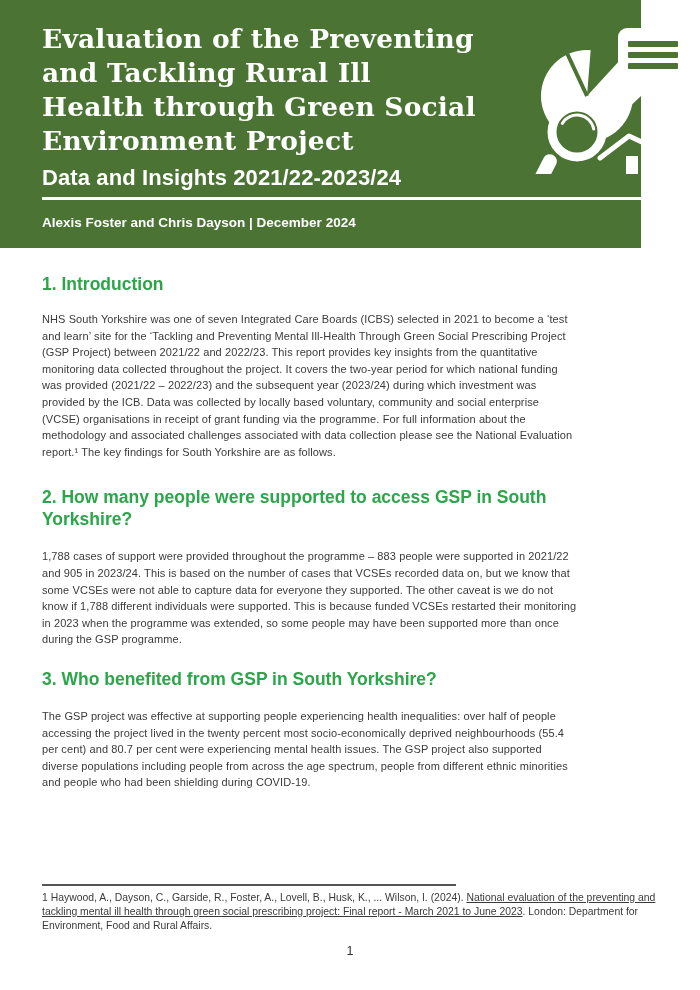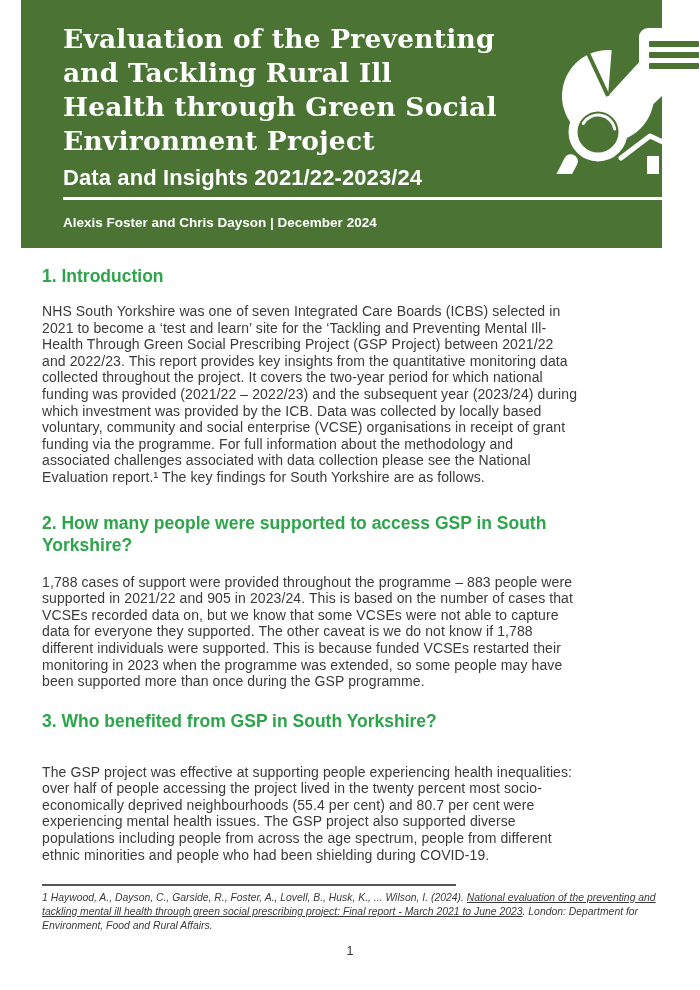--- a/index.html
+++ b/index.html
@@ -12,21 +12,20 @@
     font-family:"Liberation Sans", sans-serif;
     overflow:hidden;
   }
 
   
   .masthead {
     position:absolute; top:0; left:0;
     width:641px; height:248px;
     background:#4a7334;
     color:#ffffff;
-    margin-left:21px;
   }
   .masthead h1 {
     position:absolute; left:42px; top:22px;
     font-family:"DejaVu Serif", serif;
     font-weight:bold;
     font-size:26.5px; line-height:34px;
     letter-spacing:0.2px;
   }
   .masthead h1 span { display:block; }
   .subtitle {
@@ -40,51 +39,50 @@
     width:619px; height:3px; background:#ffffff;
   }
   .byline {
     position:absolute; left:42px; top:215px;
     font-size:13.5px; font-weight:bold;
   }
 
   
   .content {
     position:absolute; top:248px; left:0;
-    width:620px; padding:0 42px;
+    width:620px; padding:8px 42px;
     color:#3a3a3a;
   }
   .sec-h {
     color:#2da54b;
     font-size:17.5px; line-height:22px;
     font-weight:bold;
     max-width:600px;
   }
   .body-p {
-    font-size:14px; line-height:16.6px;
+    font-size:11px; line-height:16.6px;
     letter-spacing:0.1px;
   }
   .sec-1 .sec-h { margin-top:17px; }
   .sec-1 .body-p { margin-top:16px; }
   .sec-2 .sec-h { margin-top:26px; }
   .sec-2 .body-p { margin-top:18px; }
   .sec-3 .sec-h { margin-top:20px; }
-  .sec-3 .body-p { margin-top:32px; }
+  .sec-3 .body-p { margin-top:18px; }
 
   
   .foot-rule {
     position:absolute; left:42px; top:884px;
     width:414px; height:2px; background:#555555;
   }
   .footnote {
     position:absolute; left:42px; top:891px;
     width:616px;
     font-size:10.4px; line-height:13.8px;
     color:#3a3a3a;
-    font-style:italic;
   }
   .fn-link { text-decoration:underline; cursor:pointer; }
   .page-num {
     position:absolute; top:944px; left:0;
     width:700px; text-align:center;
     font-size:12.5px; color:#333333;
   }
 </style>
 </head>
 <body>

